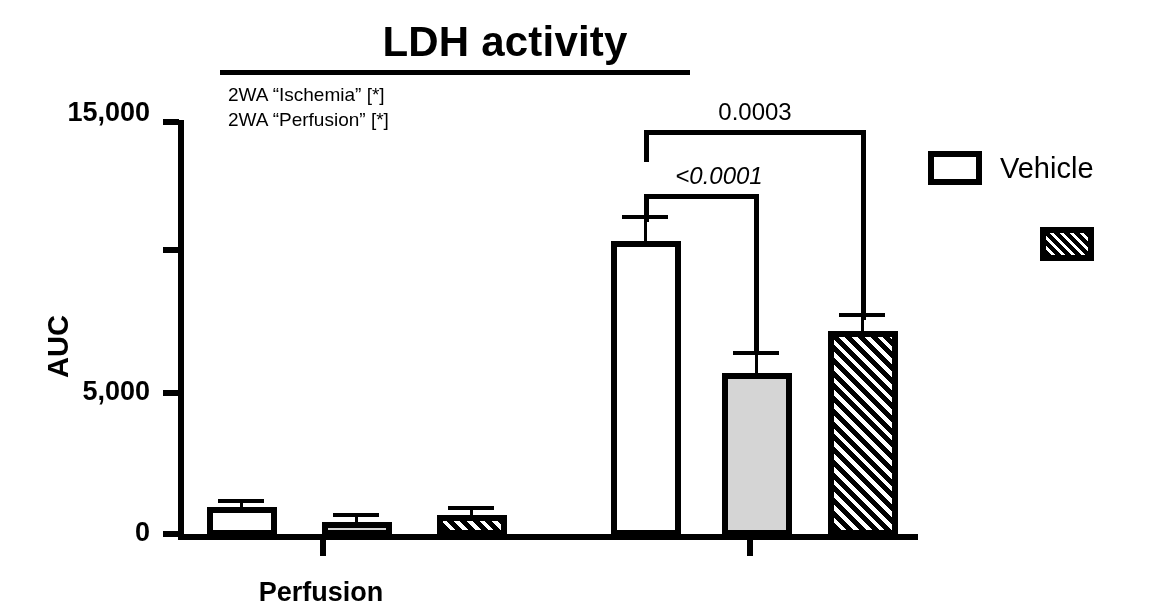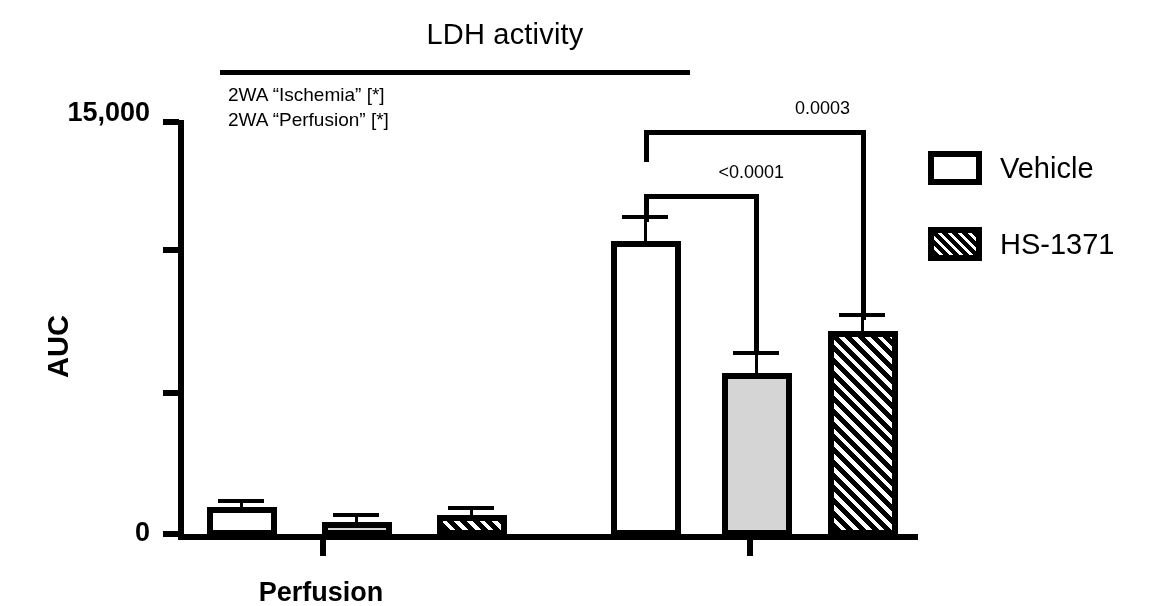--- a/index.html
+++ b/index.html
@@ -9,21 +9,21 @@
     font-family:"Liberation Sans", sans-serif;
     color:#000000;
     overflow:hidden;
   }
   #canvas{position:relative;width:1158px;height:606px;}
 
   
   .chart-title{
     position:absolute;left:0;top:18px;width:1010px;
     text-align:center;
-    font-size:29px;font-weight:normal;letter-spacing:.2px;
+    font-size:42px;font-weight:bold;letter-spacing:.2px;
   }
 
   
   .ann-rule{
     position:absolute;left:220px;top:70px;width:470px;height:5px;
     background:#000;
   }
   .ann-lines{
     position:absolute;left:228px;top:82px;width:520px;
     font-size:19px;line-height:25px;font-weight:400;
@@ -76,27 +76,27 @@
         #000 0px,#000 5px,
         #ffffff 5px,#ffffff 9px);
   }
   .err-stem{position:absolute;width:3px;background:#000;}
   .err-cap{position:absolute;height:4px;background:#000;}
 
   
   .brk-top{position:absolute;height:5px;background:#000;}
   .brk-leg{position:absolute;width:5px;background:#000;}
   .brk-label{
-    position:absolute;font-size:18px;white-space:nowrap;text-align:right;
+    position:absolute;font-size:24px;white-space:nowrap;text-align:center;
   }
 
   
   .legend{position:absolute;left:928px;top:140px;}
   .legend-row{
-    display:flex;align-items:center;height:56px;margin-bottom:20px;
+    display:flex;align-items:center;height:56px;margin-bottom:20px;justify-content:flex-end;
   }
   .legend-swatch{
     box-sizing:border-box;
     width:54px;height:34px;border:6px solid #000;background:#fff;
     flex:0 0 auto;
   }
   .legend-swatch.fill-gray{background:#d5d5d5;}
   .legend-swatch.fill-hatch{
     background:
       repeating-linear-gradient(45deg,
@@ -122,20 +122,21 @@
 
   <div class="y-axis"></div>
   <div class="y-title">AUC</div>
 
   <div class="y-tick" style="top:119px;"></div>
   <div class="y-tick-label" style="left:0px;top:97px;">15,000</div>
 
   <div class="y-tick" style="top:247px;"></div>
 
   <div class="y-tick" style="top:390px;"></div>
+  <div class="y-tick-label" style="left:0px;top:376px;">5,000</div>
 
   <div class="y-tick" style="top:531px;"></div>
   <div class="y-tick-label" style="left:0px;top:517px;">0</div>
 
   <div class="x-axis"></div>
   <div class="x-tick" style="left:320px;"></div>
   <div class="x-tick" style="left:747px;"></div>
 
   <div class="x-group-label" style="left:203px;width:236px;">Perfusion</div>
 
@@ -164,30 +165,29 @@
   <div class="err-cap" style="left:839px;top:313px;width:46px;"></div>
 
   <div class="brk-top" style="left:644px;top:130px;width:222px;"></div>
   <div class="brk-leg" style="left:644px;top:130px;height:32px;"></div>
   <div class="brk-leg" style="left:861px;top:130px;height:190px;"></div>
   <div class="brk-label" style="left:660px;top:98px;width:190px;">0.0003</div>
 
   <div class="brk-top" style="left:644px;top:194px;width:115px;"></div>
   <div class="brk-leg" style="left:644px;top:194px;height:28px;"></div>
   <div class="brk-leg" style="left:754px;top:194px;height:160px;"></div>
-  <div class="brk-label" style="left:654px;top:162px;width:130px;">&lt;0.0001</div>
+  <div class="brk-label" style="left:654px;top:162px;width:130px;font-style:italic;">&lt;0.0001</div>
 
   <div class="legend">
 
     <div class="legend-row">
       <div class="legend-swatch"></div>
       <div class="legend-text">Vehicle</div>
     </div>
 
 
     <div class="legend-row">
       <div class="legend-swatch fill-hatch"></div>
-      <div class="legend-text">HS-1371</div>
     </div>
 
   </div>
 
 </div>
 
 </body></html>

